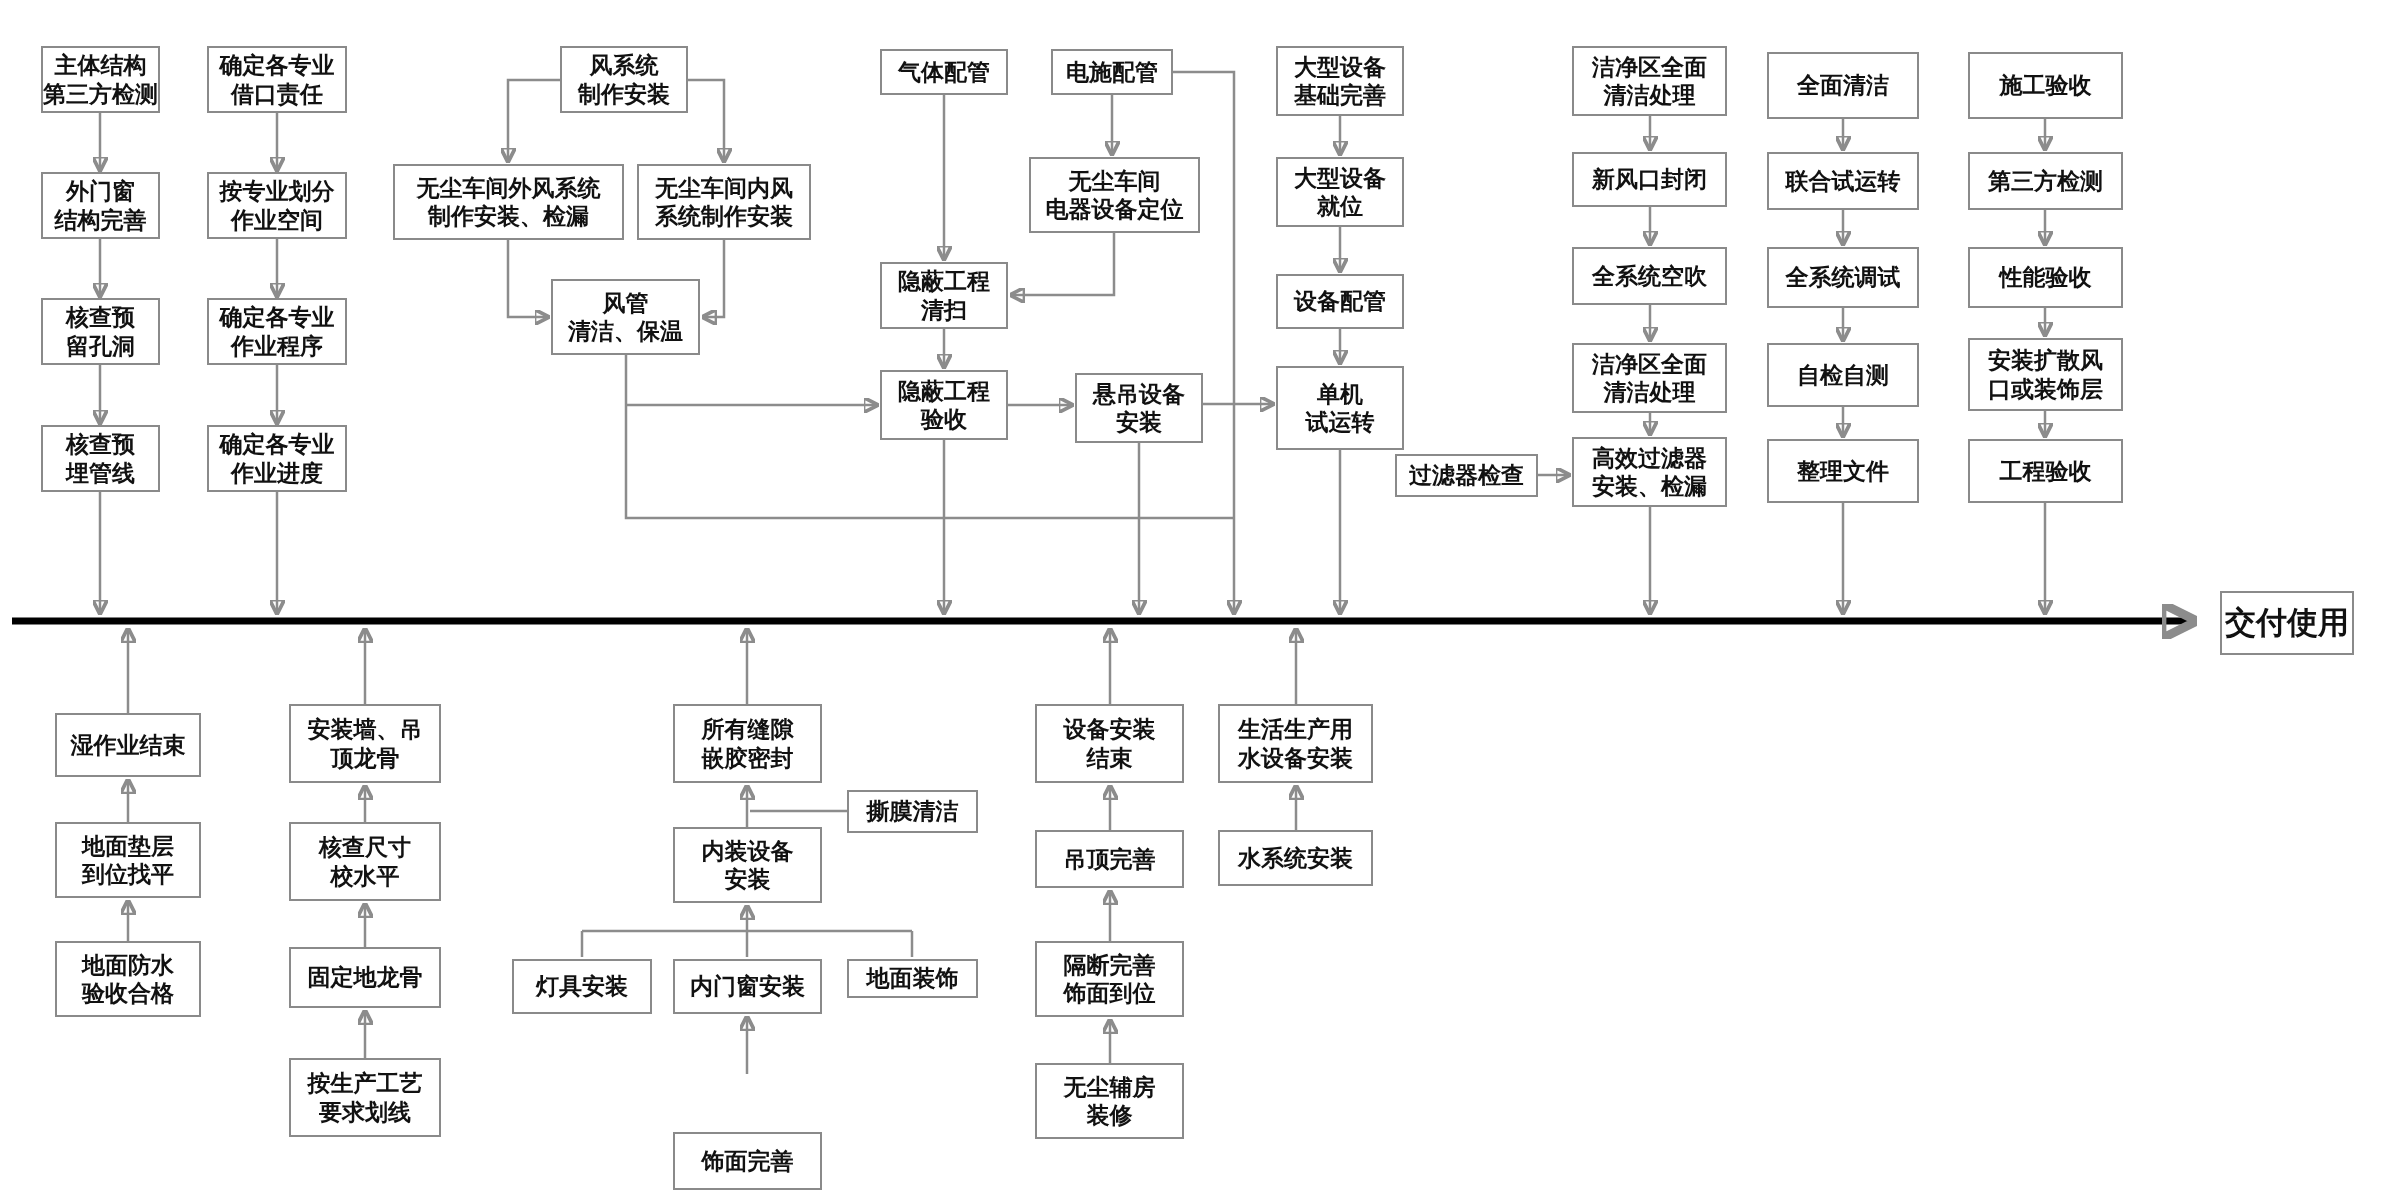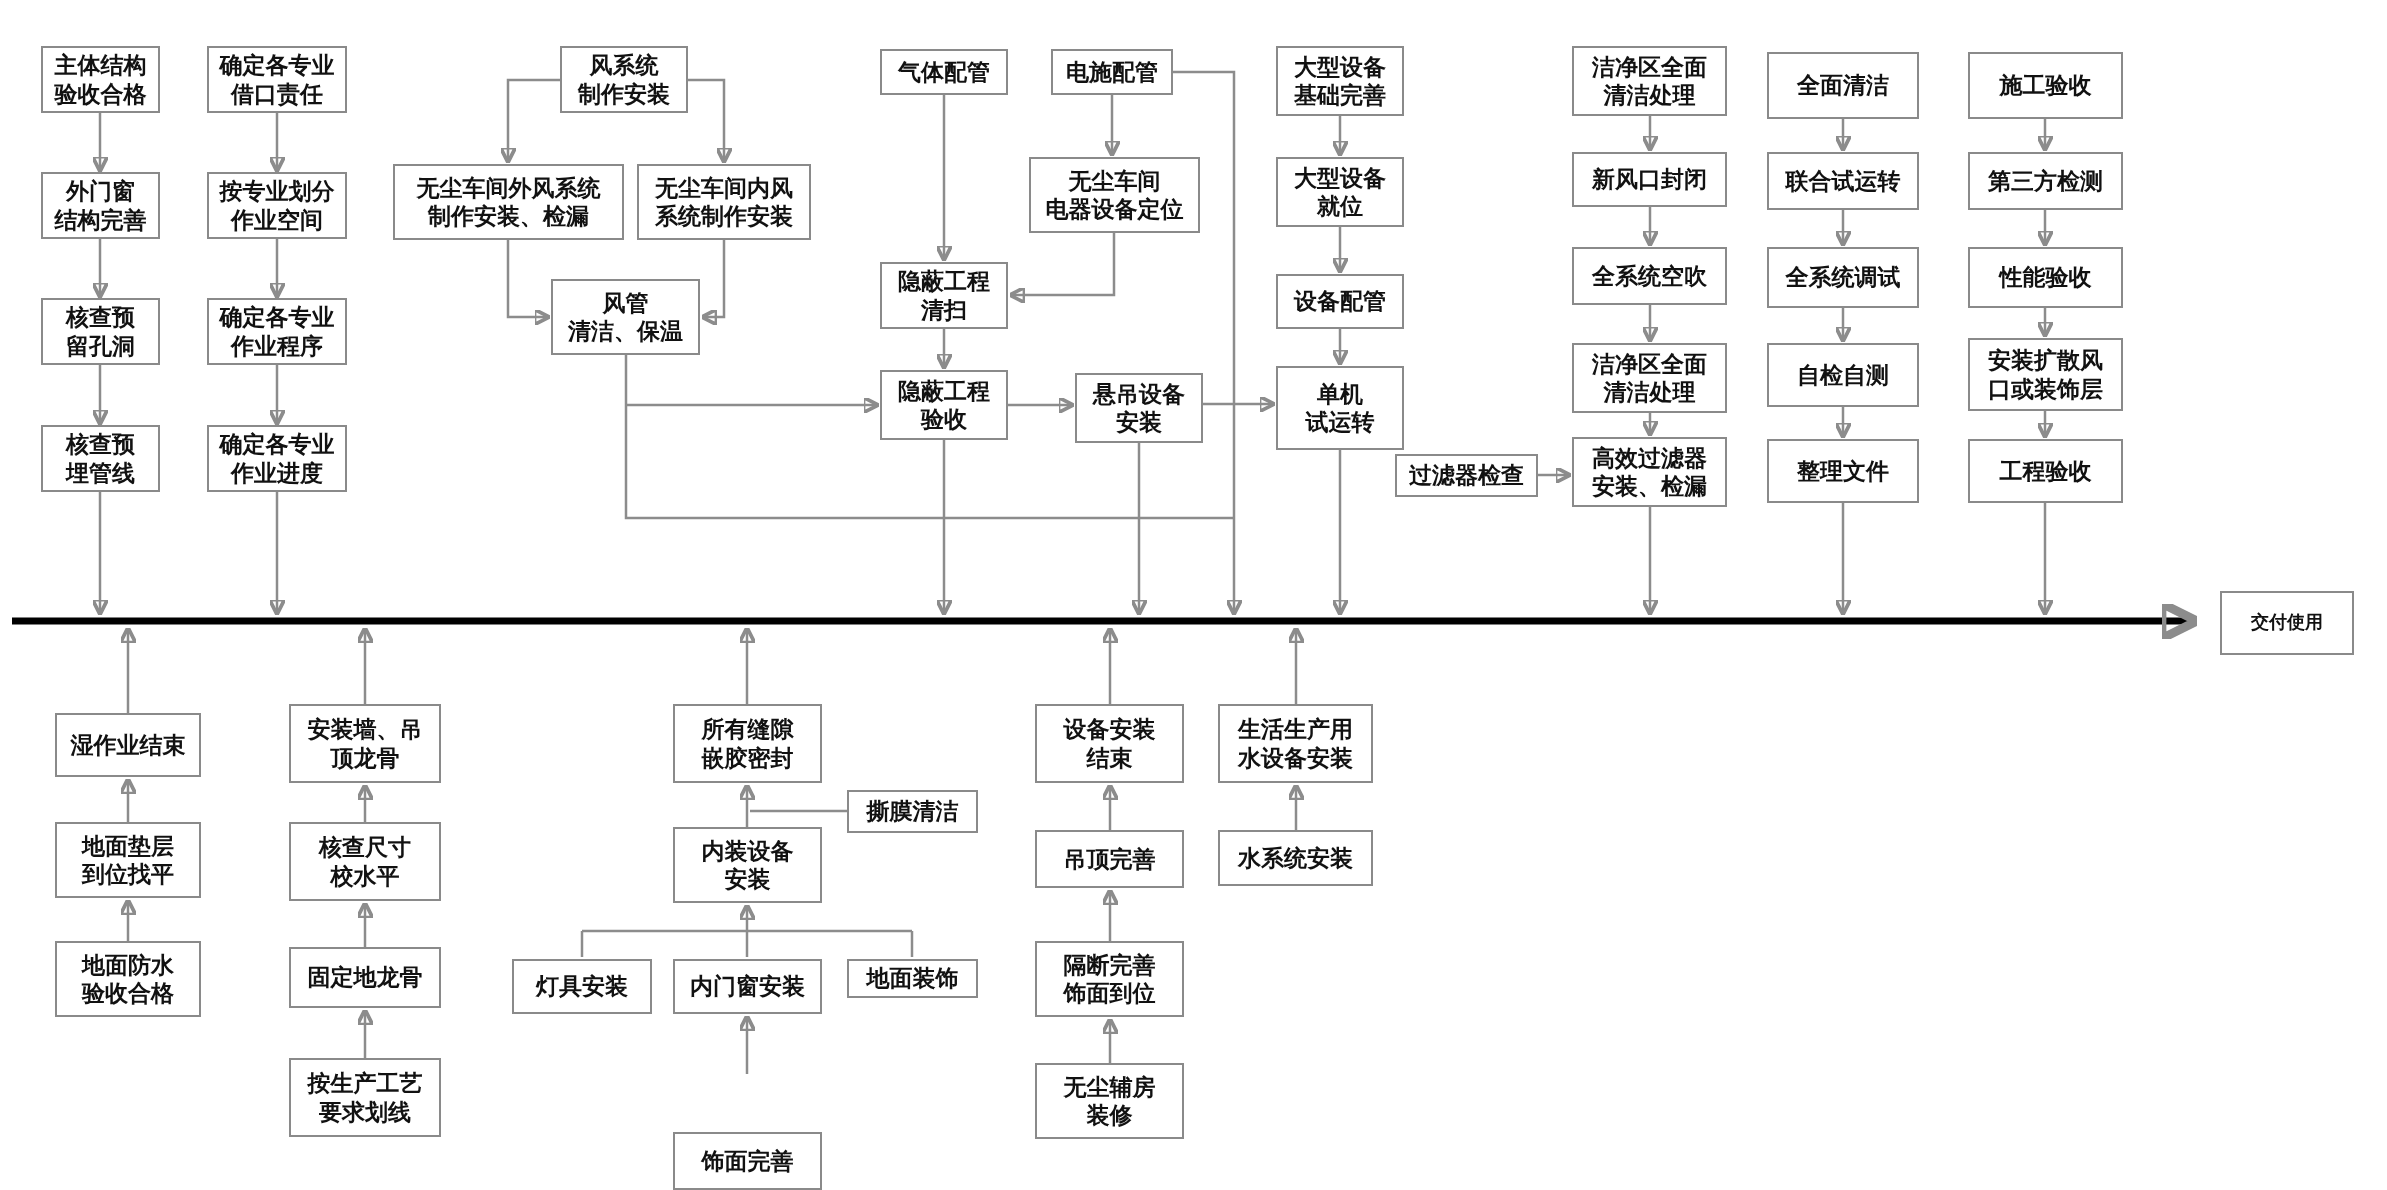--- a/index.html
+++ b/index.html
@@ -9,21 +9,21 @@
   #wires { position:absolute; left:0; top:0; z-index:0; }
   #wires path { stroke:#8c8c8c; stroke-width:2.5; fill:none; }
   #wires path.tl { stroke:#000000; stroke-width:7; }
   .node {
     position:absolute; z-index:1;
     background:#ffffff; border:2px solid #8a8a8a;
     display:flex; align-items:center; justify-content:center;
     text-align:center; font-weight:bold; font-size:23px; line-height:1.22;
     color:#111111; white-space:pre-line;
   }
-  .delivery { font-size:18px; }
+  .delivery { font-size:31px; }
 </style>
 </head>
 <body>
 
 <div id="canvas">
 
   <svg id="wires" width="2387" height="1190" viewBox="0 0 2387 1190">
     <defs>
       <marker id="ag" viewBox="0 0 10 10" refX="9" refY="5" markerWidth="6" markerHeight="6" orient="auto-start-reverse">
         <path d="M0,0 L10,5 L0,10 z" fill="#8c8c8c" stroke="none"></path>
@@ -103,21 +103,21 @@
       <path d="M1296,704 V629" marker-end="url(#ag)"></path>
       <path d="M1296,830 V786" marker-end="url(#ag)"></path>
     </g>
 
     <g>
       <path class="tl" d="M12,621 H2190" marker-end="url(#ab)"></path>
     </g>
   </svg>
 
   <div class="node" style="left:41px;top:46px;width:119px;height:67px">主体结构
-验收合格</div>
+第三方检测</div>
   <div class="node" style="left:41px;top:172px;width:119px;height:67px">外门窗
 结构完善</div>
   <div class="node" style="left:41px;top:298px;width:119px;height:67px">核查预
 留孔洞</div>
   <div class="node" style="left:41px;top:425px;width:119px;height:67px">核查预
 埋管线</div>
 
   <div class="node" style="left:207px;top:46px;width:140px;height:67px">确定各专业
 借口责任</div>
   <div class="node" style="left:207px;top:172px;width:140px;height:67px">按专业划分

